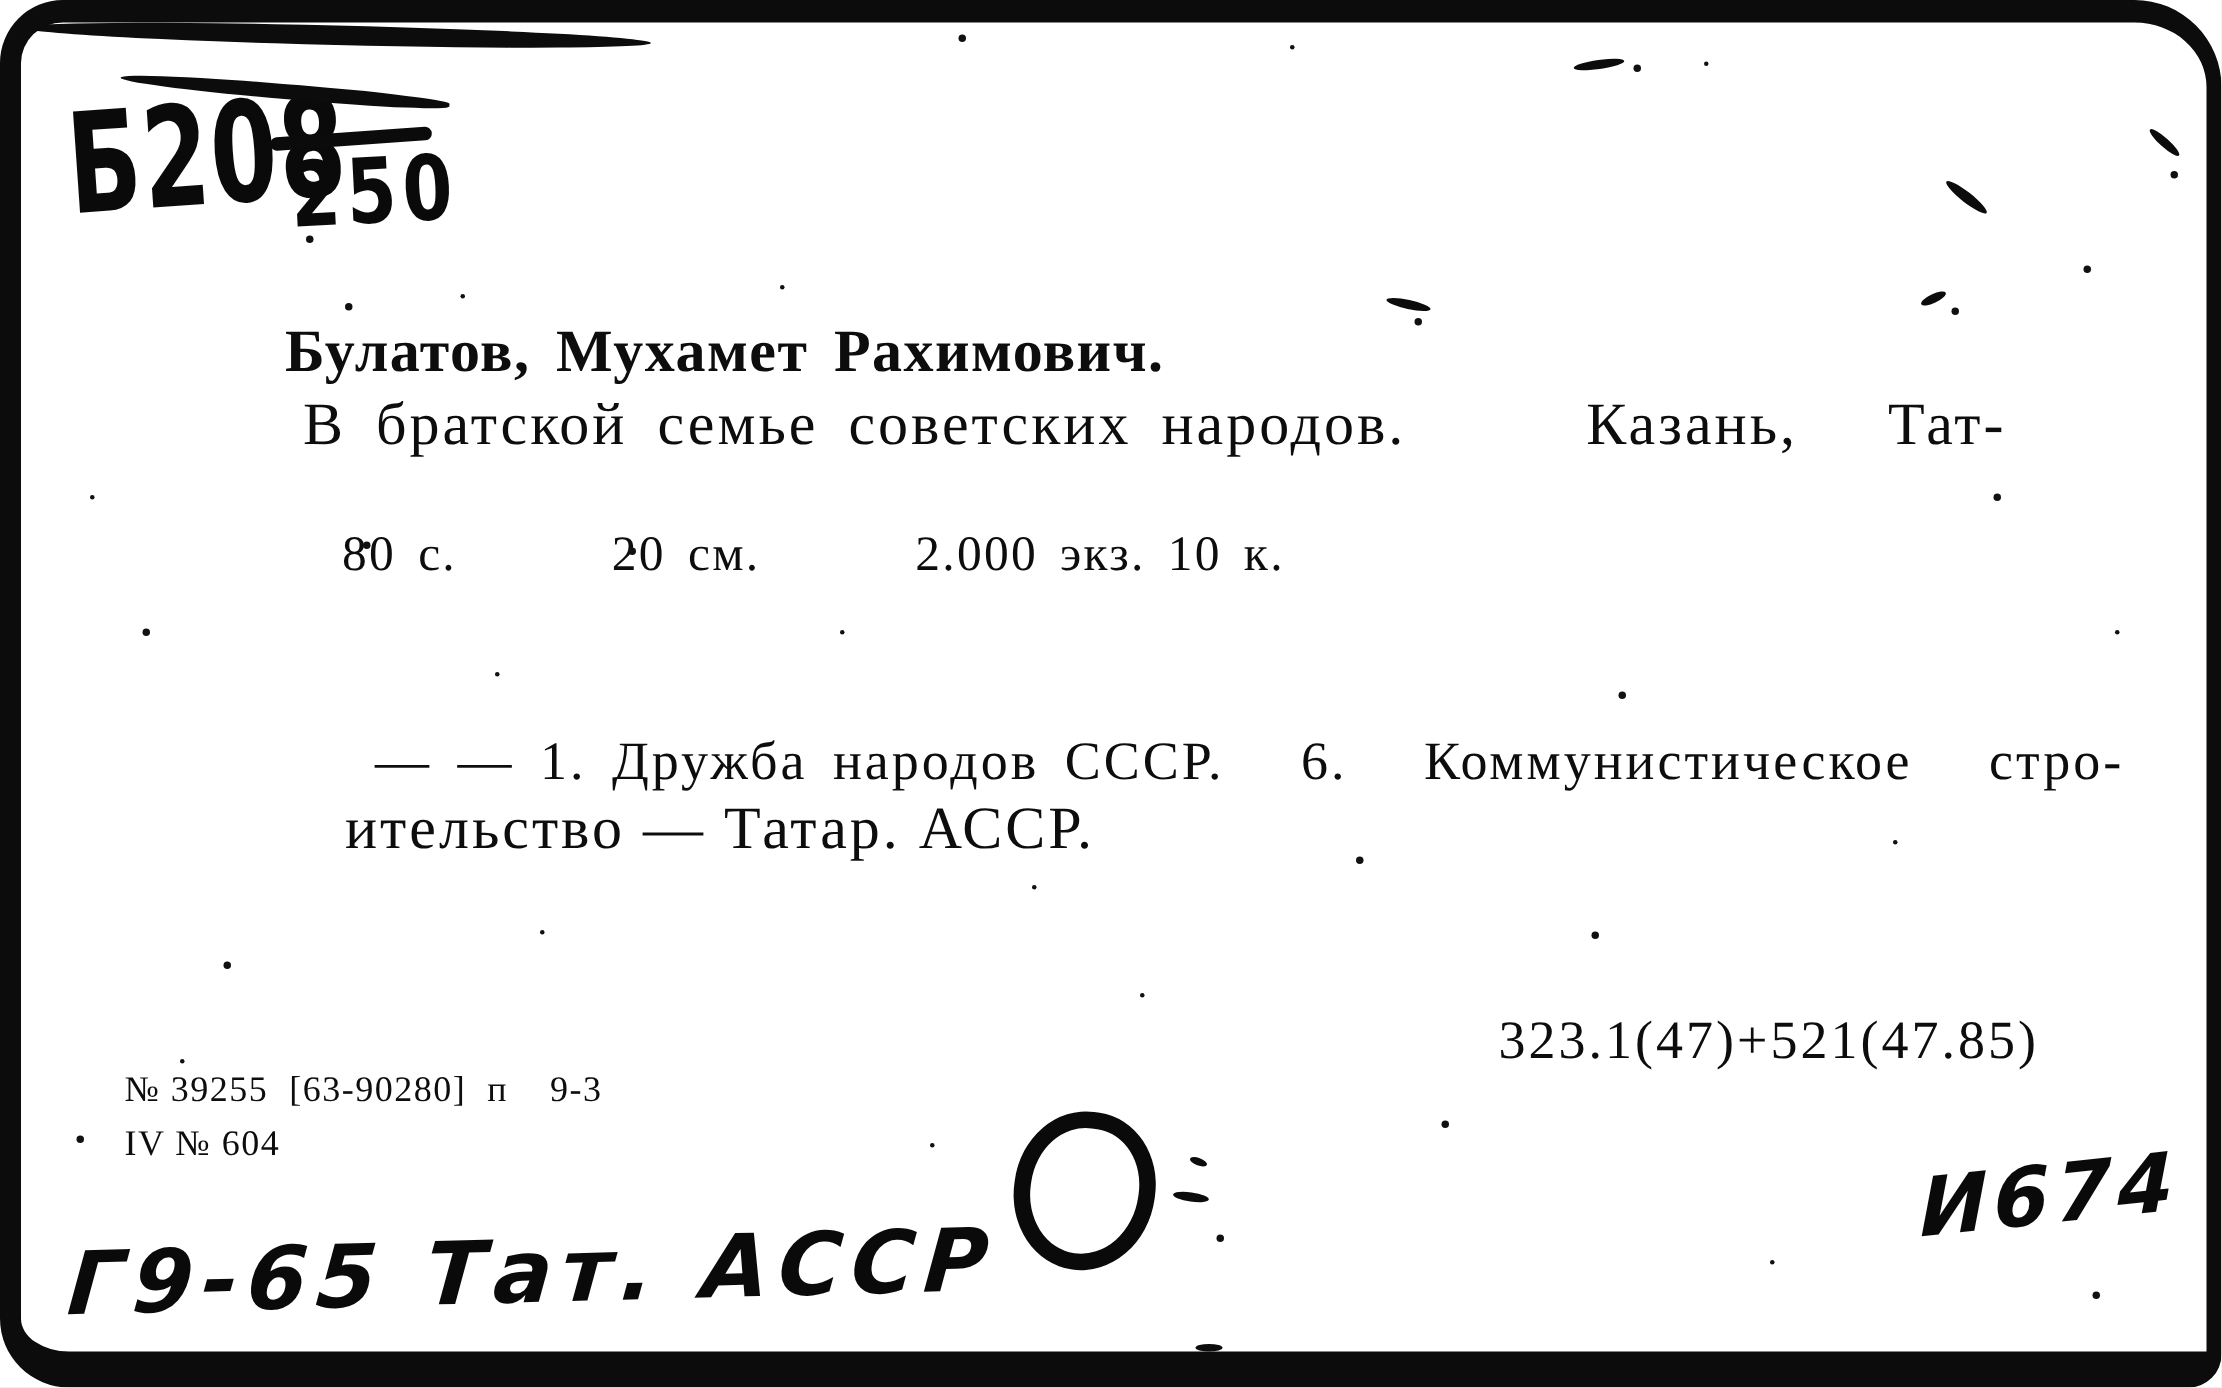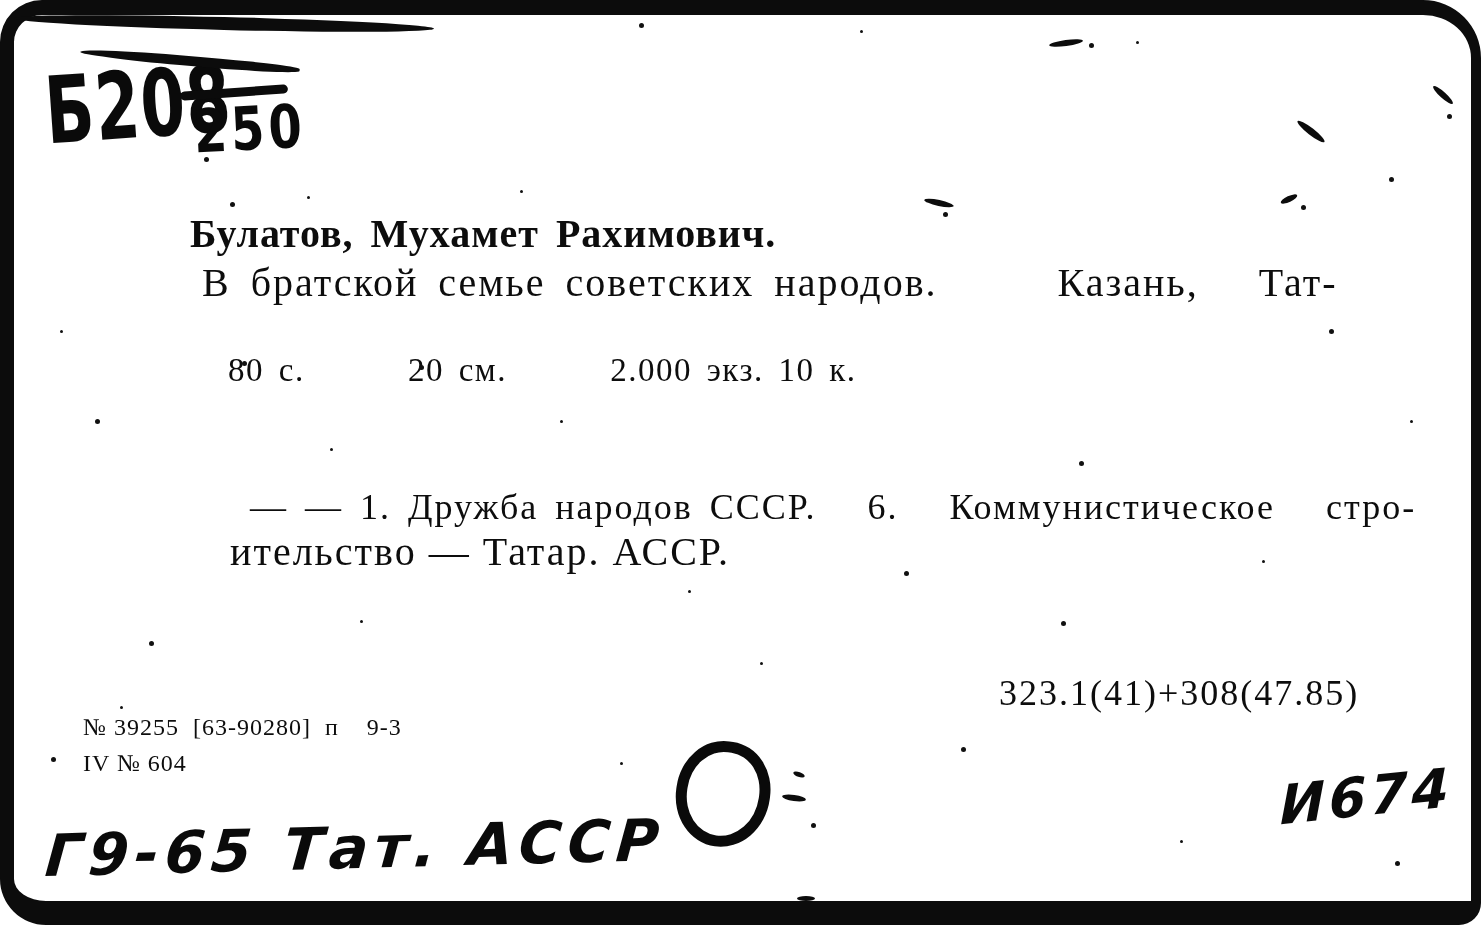--- a/index.html
+++ b/index.html
@@ -92,21 +92,21 @@
   <div class="abs fractionBar"></div>
   <div class="abs hand callBottom">250</div>
 
   <div class="abs print title1">В братской семье советских народов.      Казань,   Тат-</div>
   <div class="abs print author">Булатов, Мухамет Рахимович.</div>
   <div class="abs print collation">80 с.       20 см.       2.000 экз. 10 к.</div>
 
   <div class="abs print trac1">— — 1. Дружба народов СССР.   6.   Коммунистическое   стро-</div>
   <div class="abs print trac2">ительство — Татар. АССР.</div>
 
-  <div class="abs print classnum">323.1(41)+308(47.85)</div>
+  <div class="abs print classnum">323.1(47)+521(47.85)</div>
 
   <div class="abs print reg reg1">№ 39255  [63-90280]  п    9-3</div>
   <div class="abs print reg reg2">IV № 604</div>
 
   <div class="circleMark"></div>
 
   <div class="abs hand noteBL">Г9-65 Тат. АССР</div>
   <div class="abs hand noteBR">И674</div>
 
   <div class="smudge sm1"></div>

